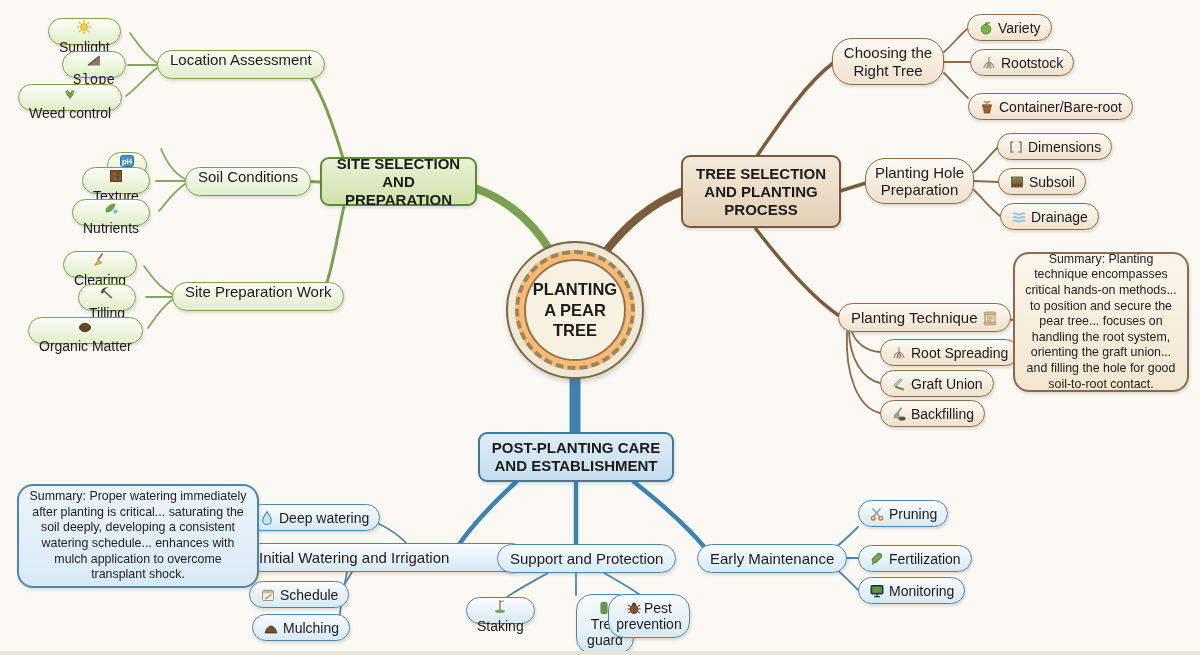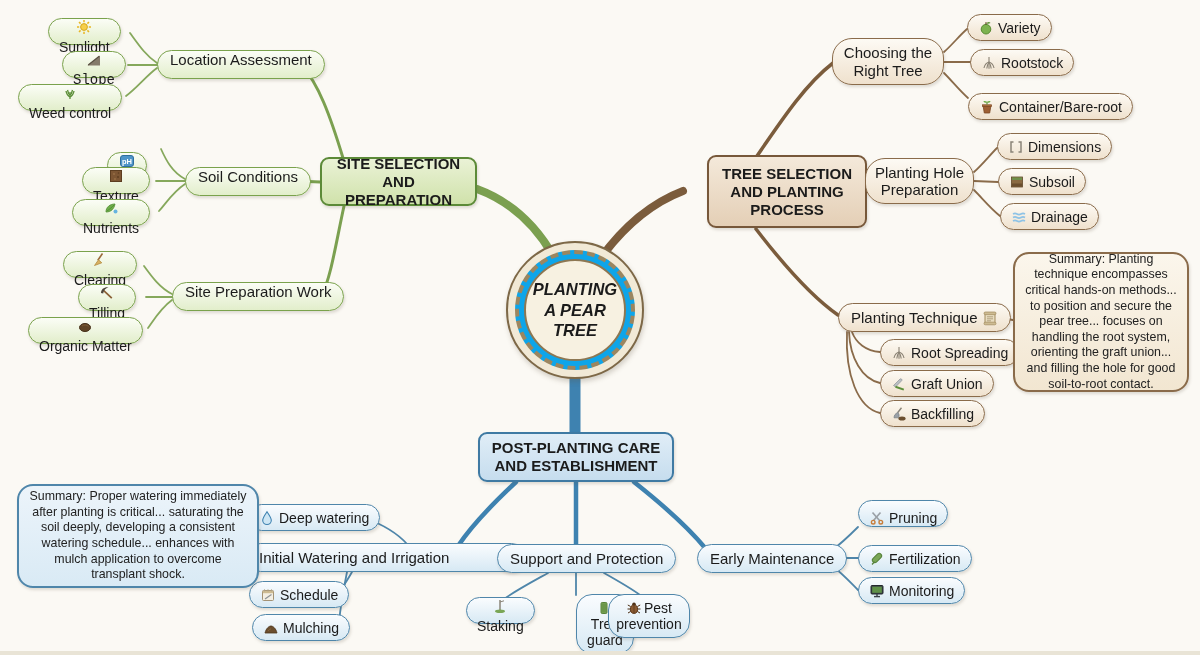--- a/index.html
+++ b/index.html
@@ -38,22 +38,22 @@
   .mainbox.blue {background:linear-gradient(180deg,#e0edf7,#c6ddee);border:2px solid #3f7aa3;}
   .summary{position:absolute;box-sizing:border-box;text-align:center;color:#222;
            font-size:12.4px;line-height:1.26;display:flex;align-items:center;justify-content:center;
            box-shadow:1px 2px 3px rgba(90,80,60,.18);}
   .summary.blue-sum{background:linear-gradient(180deg,#ecf4fa,#d9eaf5);border:2px solid #4f86aa;border-radius:16px;padding:6px 8px;}
   .summary.brown-sum{background:linear-gradient(180deg,#fbf6ec,#f2e6d1);border:2px solid #8a6b4a;border-radius:16px;padding:6px 8px;}
 
   .center-node{position:absolute;left:506px;top:241px;width:134px;height:134px;border-radius:50%;
     background:#f1e9d6;border:2.5px solid #7d6847;display:flex;align-items:center;justify-content:center;
     box-shadow:1px 3px 5px rgba(90,80,60,.25);}
-  .center-mid{width:112px;height:112px;border-radius:50%;border:4px dashed #9b8660;background:#0ea5e9;
-    display:flex;align-items:center;justify-content:center;font-style:italic;}
+  .center-mid{width:112px;height:112px;border-radius:50%;border:4px dashed #9b8660;background:#fdba74;
+    display:flex;align-items:center;justify-content:center;}
   .center-inner{width:98px;height:98px;border-radius:50%;border:2px solid #8d7752;background:#f7f1e1;
     display:flex;align-items:center;justify-content:center;text-align:center;
     font-weight:bold;font-size:16.5px;line-height:1.25;color:#1b1b1b;}
   .ic{width:16px;height:16px;flex:0 0 16px;}
   .ic svg{width:16px;height:16px;display:block;}
 </style>
 </head>
 <body>
 
 <div id="canvas">
@@ -111,21 +111,21 @@
 
   <div class="center-node">
     <div class="center-mid">
       <div class="center-inner">PLANTING A PEAR TREE</div>
     </div>
   </div>
 
   <div class="node mainbox green" style="left:320px;top:157px;width:157px;height:49px;">
     <span class="lbl">SITE SELECTION AND PREPARATION</span>
   </div>
-  <div class="node mainbox brown" style="left:681px;top:155px;width:160px;height:73px;margin-left:26px;">
+  <div class="node mainbox brown" style="left:681px;top:155px;width:160px;height:73px;">
     <span class="lbl">TREE SELECTION AND PLANTING PROCESS</span>
   </div>
   <div class="node mainbox blue" style="left:478px;top:432px;width:196px;height:50px;">
     <span class="lbl">POST-PLANTING CARE AND ESTABLISHMENT</span>
   </div>
 
   <div class="node pill sub green" style="left:157px;top:50px;">
     <span class="lbl">Location Assessment</span>
   </div>
   <div class="node pill green" style="left:48px;top:18px;">
@@ -444,21 +444,21 @@
               <line x1="11.4" y1="11.5" x2="14" y2="13"></line>
             </g>
             <circle cx="8" cy="4.2" r="1.8" fill="#4c2f14"></circle>
             <ellipse cx="8" cy="9.2" rx="3.6" ry="4.2" fill="#8a5a32" stroke="#5d3a1c"></ellipse>
             <line x1="8" y1="5.8" x2="8" y2="13" stroke="#5d3a1c" stroke-width="0.8"></line>
           </svg></span><span class="lbl">Pest prevention</span></span>
   </div>
   <div class="node pill sub blue" style="left:697px;top:544px;">
     <span class="lbl">Early Maintenance</span>
   </div>
-  <div class="node pill blue" style="left:858px;top:500px;align-items:flex-end;">
+  <div class="node pill blue" style="left:858px;top:500px;">
     <span class="ic">
         <svg viewBox="0 0 16 16">
           <g stroke="#9aa0a6" stroke-width="1.6">
             <line x1="3.5" y1="2.5" x2="10.5" y2="10.5"></line>
             <line x1="11.5" y1="2.5" x2="4.5" y2="10.5"></line>
           </g>
           <circle cx="11.8" cy="12.2" r="1.8" fill="none" stroke="#c87d3a" stroke-width="1.4"></circle>
           <circle cx="4.2" cy="12.2" r="1.8" fill="none" stroke="#c87d3a" stroke-width="1.4"></circle>
         </svg>
       </span>

